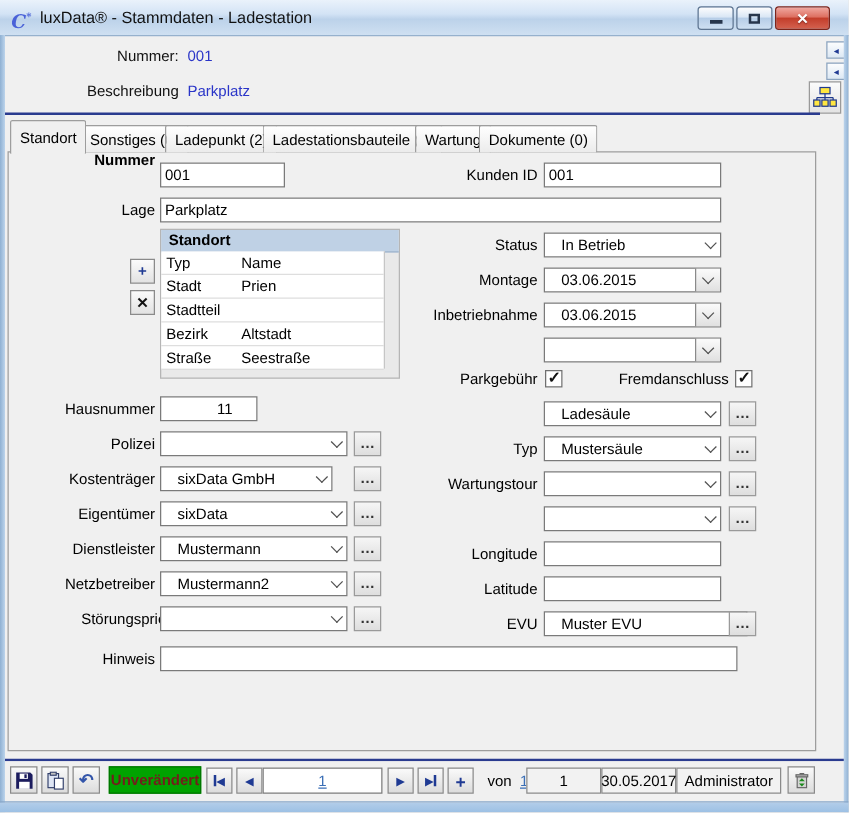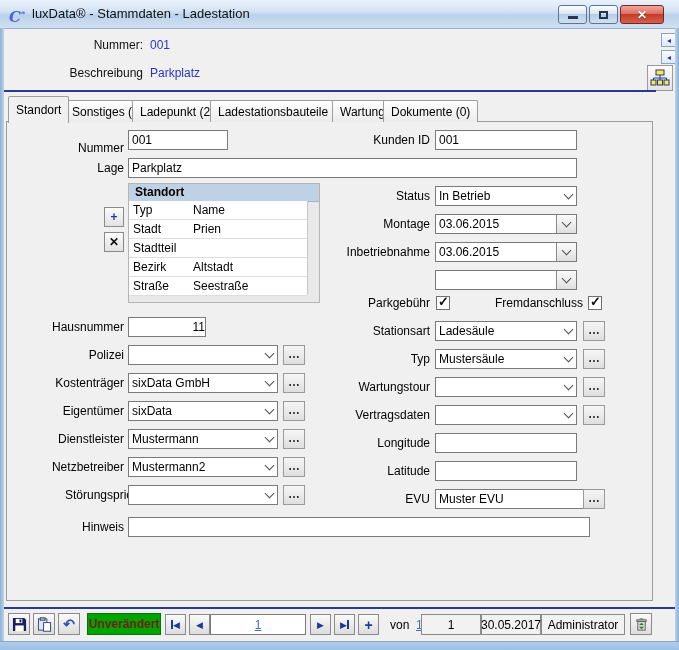--- a/index.html
+++ b/index.html
@@ -46,21 +46,21 @@
     background:linear-gradient(#ffffff,#ebebeb);border-radius:2px 2px 0 0;display:flex;align-items:center;
     padding:0 7px;z-index:1;white-space:nowrap;}
   .tab.active{top:96px;height:26px;background:#f0f0f0;z-index:3;font-size:12px;}
   
   .lbl{position:absolute;height:20px;line-height:20px;text-align:right;white-space:nowrap;}
   .lbl-l{left:0;width:124px;}
   .lbl-r{left:280px;width:150px;}
   .txt{position:absolute;height:20px;border:1px solid #7a7a7a;background:#fff;font-family:"Liberation Sans",sans-serif;
     font-size:12px;padding:0 3px;box-sizing:border-box;}
   .combo{position:absolute;height:20px;border:1px solid #7a7a7a;background:#fff;display:flex;align-items:center;box-sizing:border-box;}
-  .combo .val{flex:1;padding-left:3px;white-space:nowrap;overflow:hidden;}
+  .combo .val{flex:1;padding-left:13px;white-space:nowrap;overflow:hidden;}
   .chev{width:16px;display:flex;align-items:center;justify-content:center;}
   .chev::before{content:"";width:6px;height:6px;border-right:1.5px solid #505050;border-bottom:1.5px solid #505050;
     transform:rotate(45deg);margin-top:-3px;}
   .dbtn{width:19px;align-self:stretch;border-left:1px solid #8a8a8a;background:linear-gradient(#fbfbfb,#e0e0e0);
     display:flex;align-items:center;justify-content:center;}
   .dots{position:absolute;width:22px;height:20px;border:1px solid #9a9a9a;background:linear-gradient(#f6f6f6,#dedede);
     text-align:center;line-height:16px;font-weight:bold;color:#333;box-sizing:border-box;}
   .checkbox{position:absolute;width:14px;height:14px;border:1px solid #707070;background:#fff;box-sizing:border-box;}
   .checkbox.checked::after{content:"✓";position:absolute;left:1px;top:-3px;font-size:13px;color:#111;font-weight:bold;}
   
@@ -148,21 +148,21 @@
   <div class="tab" style="left:210px;">
       <span>Ladestationsbauteile (0)</span>
     </div>
   <div class="tab" style="left:332px;">
       <span>Wartung</span>
     </div>
   <div class="tab" style="left:383px;">
       <span>Dokumente (0)</span>
     </div>
 
-  <div class="lbl lbl-l" style="top:138px;">Nummer</div>
+  <div class="lbl lbl-l" style="top:118px;font-weight:bold;">Nummer</div>
   <input class="txt" style="left: 128px; top: 130px; width: 100px;" value="001">
   <div class="lbl lbl-r" style="top:130px;">Kunden ID</div>
   <input class="txt" style="left: 435px; top: 130px; width: 142px;" value="001">
 
   <div class="lbl lbl-l" style="top:158px;">Lage</div>
   <input class="txt" style="left: 128px; top: 158px; width: 449px;" value="Parkplatz">
 
   <div class="panel-btn" style="top:207px;color:#1f3a93;">
       <span>+</span>
     </div>
@@ -223,31 +223,31 @@
         <span class="chev"></span>
       </span>
   </div>
 
   <div class="lbl lbl-r" style="top:293px;">Parkgebühr</div>
   <div class="checkbox checked" style="left:436px;top:296px;"></div>
   <div class="lbl" style="left:460px;top:293px;width:123px;">Fremdanschluss</div>
   <div class="checkbox checked" style="left:588px;top:296px;"></div>
 
   <div class="lbl lbl-l" style="top:317px;">Hausnummer</div>
-  <input class="txt" style="left: 128px; top: 317px; width: 78px; text-align: right; padding-right: 0;" value="11">
+  <input class="txt" style="left: 128px; top: 317px; width: 78px; text-align: right; padding-right: 19px;" value="11">
 
   <div class="lbl lbl-l" style="top:345px;">Polizei</div>
   <div class="combo" style="left:128px;top:345px;width:150px;">
     <span class="val"></span>
       <span class="chev"></span>
   </div>
   <div class="dots" style="left:283px;top:345px;">…</div>
 
   <div class="lbl lbl-l" style="top:373px;">Kostenträger</div>
-  <div class="combo" style="left:128px;top:373px;width:150px;">
+  <div class="combo" style="left:128px;top:373px;width:138px;">
     <span class="val">sixData GmbH</span>
       <span class="chev"></span>
   </div>
   <div class="dots" style="left:283px;top:373px;">…</div>
 
   <div class="lbl lbl-l" style="top:401px;">Eigentümer</div>
   <div class="combo" style="left:128px;top:401px;width:150px;">
     <span class="val">sixData</span>
       <span class="chev"></span>
   </div>
@@ -267,42 +267,40 @@
   </div>
   <div class="dots" style="left:283px;top:457px;">…</div>
 
   <div class="lbl lbl-l" style="top:485px;padding-left:29px;">Störungspriorität</div>
   <div class="combo" style="left:128px;top:485px;width:150px;">
     <span class="val"></span>
       <span class="chev"></span>
   </div>
   <div class="dots" style="left:283px;top:485px;">…</div>
 
-  <div class="lbl lbl-r" style="top:321px;">Stationsart</div>
   <div class="combo" style="left:435px;top:321px;width:142px;">
     <span class="val">Ladesäule</span>
       <span class="chev"></span>
   </div>
   <div class="dots" style="left:583px;top:321px;">…</div>
 
   <div class="lbl lbl-r" style="top:349px;">Typ</div>
   <div class="combo" style="left:435px;top:349px;width:142px;">
     <span class="val">Mustersäule</span>
       <span class="chev"></span>
   </div>
   <div class="dots" style="left:583px;top:349px;">…</div>
 
   <div class="lbl lbl-r" style="top:377px;">Wartungstour</div>
   <div class="combo" style="left:435px;top:377px;width:142px;">
     <span class="val"></span>
       <span class="chev"></span>
   </div>
   <div class="dots" style="left:583px;top:377px;">…</div>
 
-  <div class="lbl lbl-r" style="top:405px;">Vertragsdaten</div>
   <div class="combo" style="left:435px;top:405px;width:142px;">
     <span class="val"></span>
       <span class="chev"></span>
   </div>
   <div class="dots" style="left:583px;top:405px;">…</div>
 
   <div class="lbl lbl-r" style="top:433px;">Longitude</div>
   <input class="txt" style="left: 435px; top: 433px; width: 142px;" value="">
 
   <div class="lbl lbl-r" style="top:461px;">Latitude</div>

